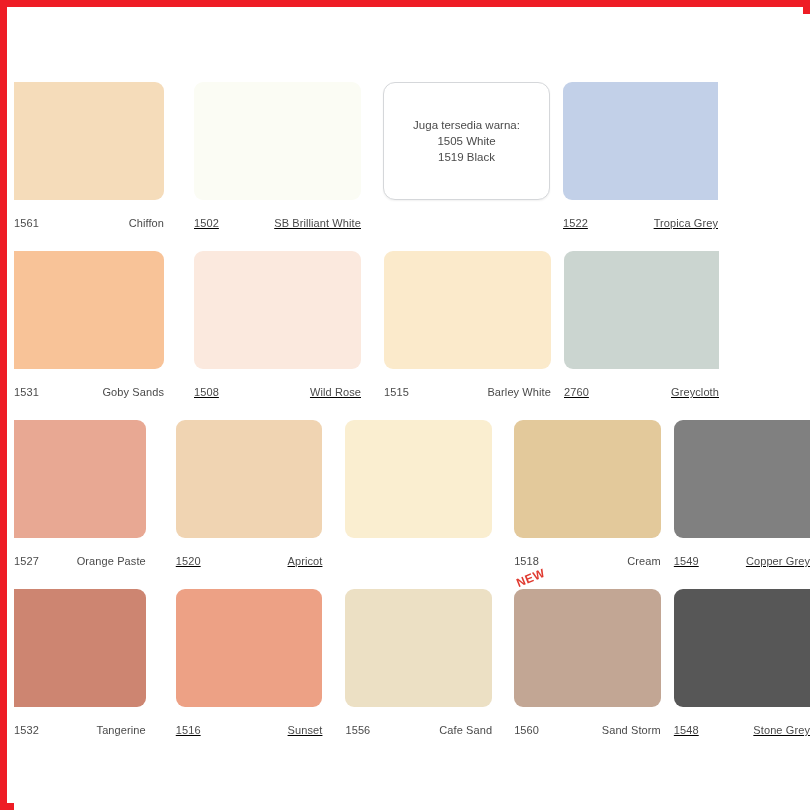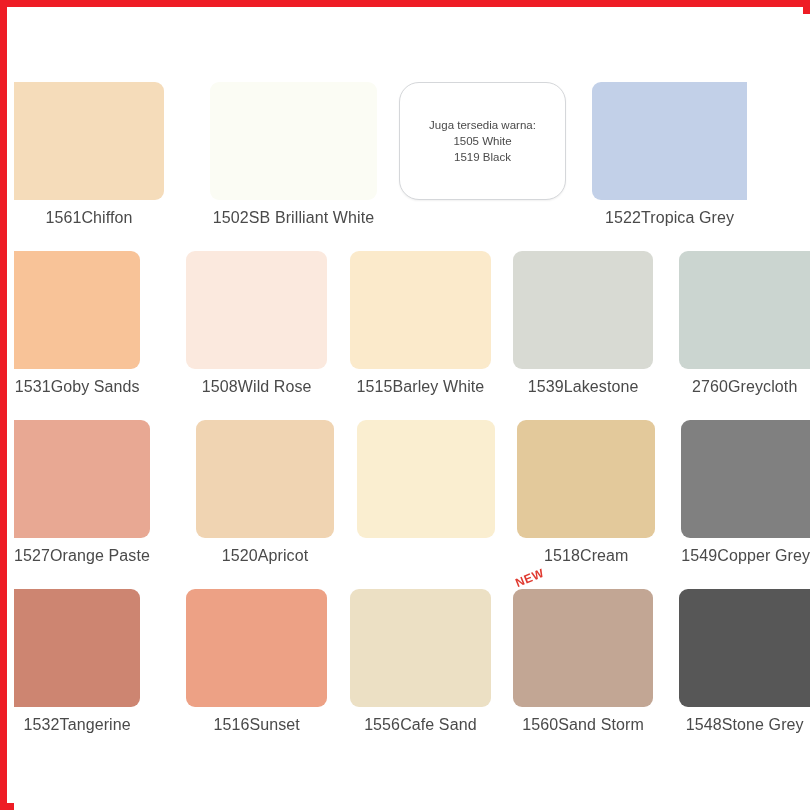--- a/index.html
+++ b/index.html
@@ -54,59 +54,59 @@
   .swatch-cell {
     width: 167px;
     margin-right: 10px;
     position: relative;
     box-sizing: border-box;
   }
   .swatch-cell:last-child { margin-right: 0; }
 
   
   .swatch-cell.col-0 { width: 150px; margin-left: 0px; }
-  .swatch-cell.col-1 { margin-left: 36px; }
+  .swatch-cell.col-1 { margin-left: 20px; text-decoration: underline; }
   .swatch-cell.col-2 { margin-left: 13px; }
   .swatch-cell.col-3 { margin-left: 12px; }
-  .swatch-cell.col-4 { margin-left: 16px; width: 155px; }
+  .swatch-cell.col-4 { margin-left: 3px; width: 155px; text-decoration: underline; }
 
   .swatch-chip {
     width: 100%;
     height: 118px;
     border-radius: 9px;
     display: block;
   }
   .swatch-cell.col-0 .swatch-chip {
     border-top-left-radius: 0;
     border-bottom-left-radius: 0;
   }
   .swatch-cell.col-4 .swatch-chip {
     border-top-right-radius: 0;
     border-bottom-right-radius: 0;
   }
 
   .swatch-label {
     display: flex;
     flex-direction: row;
-    justify-content: center;
+    justify-content: space-between;
     align-items: baseline;
-    padding-top: 9px;
-    font-size: 16px;
+    padding-top: 17px;
+    font-size: 11px;
     color: #4a4a4a;
     letter-spacing: 0.1px;
     white-space: nowrap;
   }
   .swatch-code { }
   .swatch-name { text-align: right; }
 
   
   .note-box {
     width: 100%;
     height: 118px;
-    border-radius: 20px;
+    border-radius: 12px;
     border: 1px solid #d5d7da;
     background: #ffffff;
     box-sizing: border-box;
     display: flex;
     flex-direction: column;
     align-items: center;
     justify-content: center;
     box-shadow: 0 1px 2px rgba(0,0,0,0.06);
   }
   .note-line {
@@ -181,27 +181,20 @@
               <span class="swatch-name">Wild Rose</span>
             </div>
           </div>
           <div class="swatch-cell col-2">
             <div class="swatch-chip" style="background: rgb(251, 234, 203);"></div>
             <div class="swatch-label">
               <span class="swatch-code">1515</span>
               <span class="swatch-name">Barley White</span>
             </div>
           </div>
-          <div class="swatch-cell col-3">
-            <div class="swatch-chip" style="background: rgb(216, 218, 211);"></div>
-            <div class="swatch-label">
-              <span class="swatch-code">1539</span>
-              <span class="swatch-name">Lakestone</span>
-            </div>
-          </div>
           <div class="swatch-cell col-4">
             <div class="swatch-chip" style="background: rgb(203, 213, 208);"></div>
             <div class="swatch-label">
               <span class="swatch-code">2760</span>
               <span class="swatch-name">Greycloth</span>
             </div>
           </div>
         </div>
         <div class="swatch-row">
           <div class="swatch-cell col-0">

